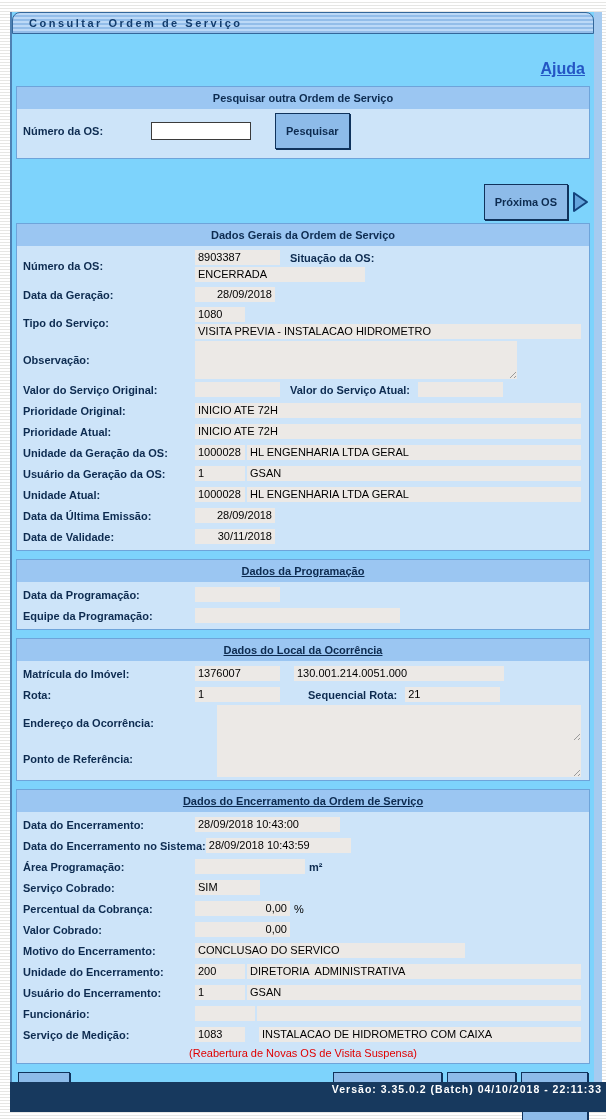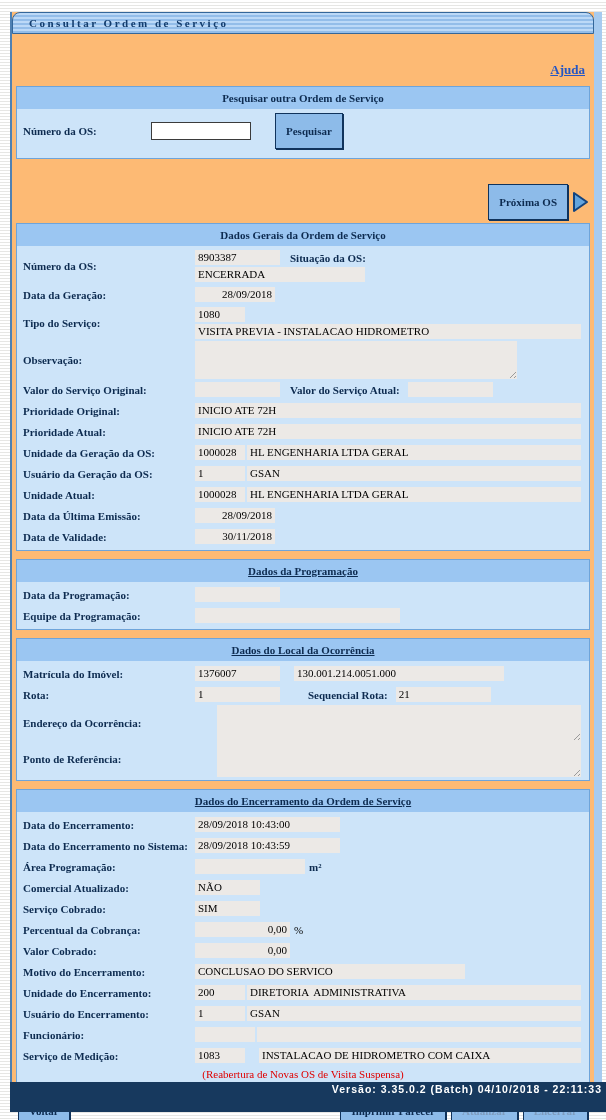--- a/index.html
+++ b/index.html
@@ -3,32 +3,32 @@
 <meta charset="utf-8">
 <style>
   html,body{margin:0;padding:0;}
   body{
     width:606px;height:1120px;position:relative;overflow:hidden;
     font-family:"Liberation Sans", sans-serif;
     background:repeating-linear-gradient(180deg,#ffffff 0 2px,#e6e6e4 2px 3px);
   }
   .frame{
     position:absolute;left:10px;top:12px;width:592px;height:1080px;
-    background:#fdba74;box-sizing:border-box;
-    border-left:2px solid #4f81b3;border-right:8px solid #a6cbf0;border-bottom:3px solid #ef4444;font-family:Liberation Serif, serif;
+    background:#7dd3fc;box-sizing:border-box;
+    border-left:2px solid #4f81b3;border-right:8px solid #a6cbf0;border-bottom:3px solid #ef4444;
   }
   .titlebar{
     height:22px;border:1px solid #34679a;border-radius:8px 8px 0 0;
     background:repeating-linear-gradient(180deg,#bcd9f7 0 2px,#93bde9 2px 4px);
     display:flex;align-items:center;padding-left:16px;box-sizing:border-box;
   }
   .title-text{font-size:11px;font-weight:bold;color:#123c6d;letter-spacing:2.5px;}
   .content{padding:0 3px;}
   .help-row{text-align:right;margin:26px 6px 0 0;height:14px;}
-  .help{font-size:13px;font-weight:bold;color:#2456c4;text-decoration:underline;cursor:pointer;}
+  .help{font-size:16px;font-weight:bold;color:#2456c4;text-decoration:underline;cursor:pointer;}
   .box{border:1px solid #6ea4da;background:#cde4f9;margin:0 1px 8px 1px;padding-bottom:3px;}
   .box-header{
     background:#9bc6f2;text-align:center;font-weight:bold;font-size:11px;color:#0d2b50;
     padding:5px 0;margin-bottom:2px;
   }
   .box-header.u{text-decoration:underline;cursor:pointer;}
   .search-box{margin-top:12px;}
   .row{display:flex;align-items:center;min-height:21px;padding:0 6px;}
   .lbl{flex:0 0 172px;font-weight:bold;color:#0d2b50;font-size:11px;white-space:nowrap;}
   .lbl.w128{flex:0 0 128px;}
@@ -248,24 +248,20 @@
         <span class="lbl">Data do Encerramento no Sistema:</span>
         <span class="fld w145">28/09/2018 10:43:59</span>
       </div>
 
       <div class="row">
         <span class="lbl">Área Programação:</span>
         <span class="fld w110"></span>
         <span class="sublabel" style="margin-left:4px;">m²</span>
       </div>
 
-      <div class="row">
-        <span class="lbl">Comercial Atualizado:</span>
-        <span class="fld w65">NÃO</span>
-      </div>
 
       <div class="row">
         <span class="lbl">Serviço Cobrado:</span>
         <span class="fld w65">SIM</span>
       </div>
 
       <div class="row">
         <span class="lbl">Percentual da Cobrança:</span>
         <span class="fld w95 num">0,00</span>
         <span class="sublabel" style="margin-left:4px;font-weight:normal;color:#000;">%</span>

